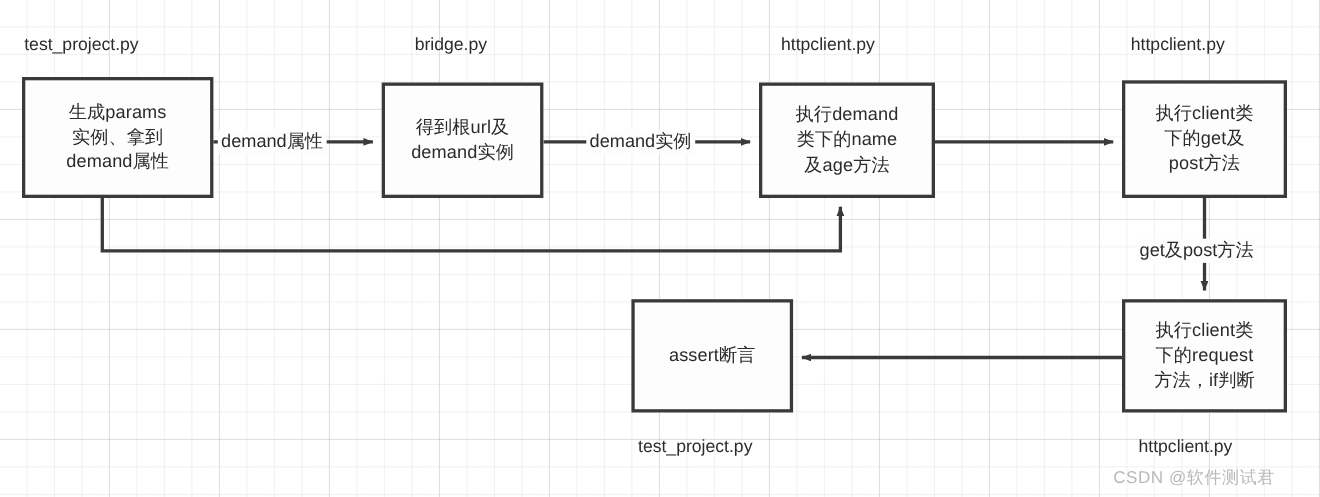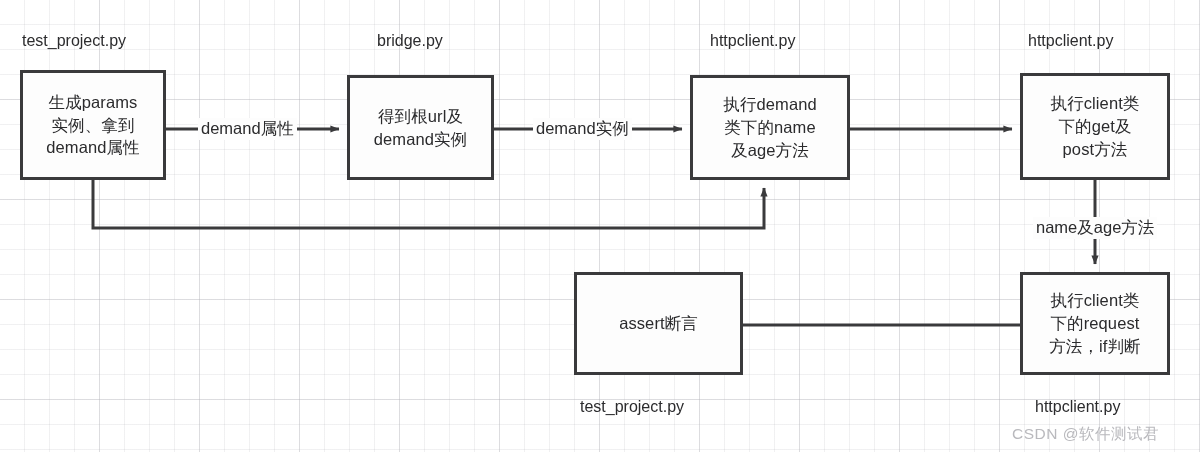--- a/index.html
+++ b/index.html
@@ -99,21 +99,21 @@
 
     <g>
       <line x1="1020" y1="325" x2="729" y2="325" stroke="#3a3a3c" stroke-width="3" marker-end="url(#arrow)"></line>
     </g>
 
     <g>
       <path d="M93,180 L93,228 L764,228 L764,188" fill="none" stroke="#3a3a3c" stroke-width="3" marker-end="url(#arrow)"></path>
     </g>
   </svg>
 
-  <div class="node" style="left:20px; top:70px; width:146px; height:110px;">
+  <div class="node" style="left:20px; top:70px; width:174px; height:110px;">
     <span>生成params
 实例、拿到
 demand属性</span>
   </div>
 
   <div class="node" style="left:347px; top:75px; width:147px; height:105px;">
     <span>得到根url及
 demand实例</span>
   </div>
 
@@ -122,36 +122,36 @@
 类下的name
 及age方法</span>
   </div>
 
   <div class="node" style="left:1020px; top:73px; width:150px; height:107px;">
     <span>执行client类
 下的get及
 post方法</span>
   </div>
 
-  <div class="node" style="left:574px; top:272px; width:169px; height:103px;">
+  <div class="node" style="left:574px; top:272px; width:147px; height:103px;">
     <span>assert断言</span>
   </div>
 
   <div class="node" style="left:1020px; top:272px; width:150px; height:103px;">
     <span>执行client类
 下的request
 方法，if判断</span>
   </div>
 
   <div class="caption" style="left:22px; top:32px;">test_project.py</div>
   <div class="caption" style="left:377px; top:32px;">bridge.py</div>
   <div class="caption" style="left:710px; top:32px;">httpclient.py</div>
   <div class="caption" style="left:1028px; top:32px;">httpclient.py</div>
   <div class="caption" style="left:580px; top:398px;">test_project.py</div>
   <div class="caption" style="left:1035px; top:398px;">httpclient.py</div>
 
   <div class="edge-label" style="left:198px; top:118px;">demand属性</div>
   <div class="edge-label" style="left:533px; top:118px;">demand实例</div>
-  <div class="edge-label" style="left:1033px; top:217px;">name及age方法</div>
+  <div class="edge-label" style="left:1033px; top:217px;">get及post方法</div>
 
   <div class="watermark" style="left:1012px; top:424px;">CSDN @软件测试君</div>
 
 </div>
 
 </body></html>

